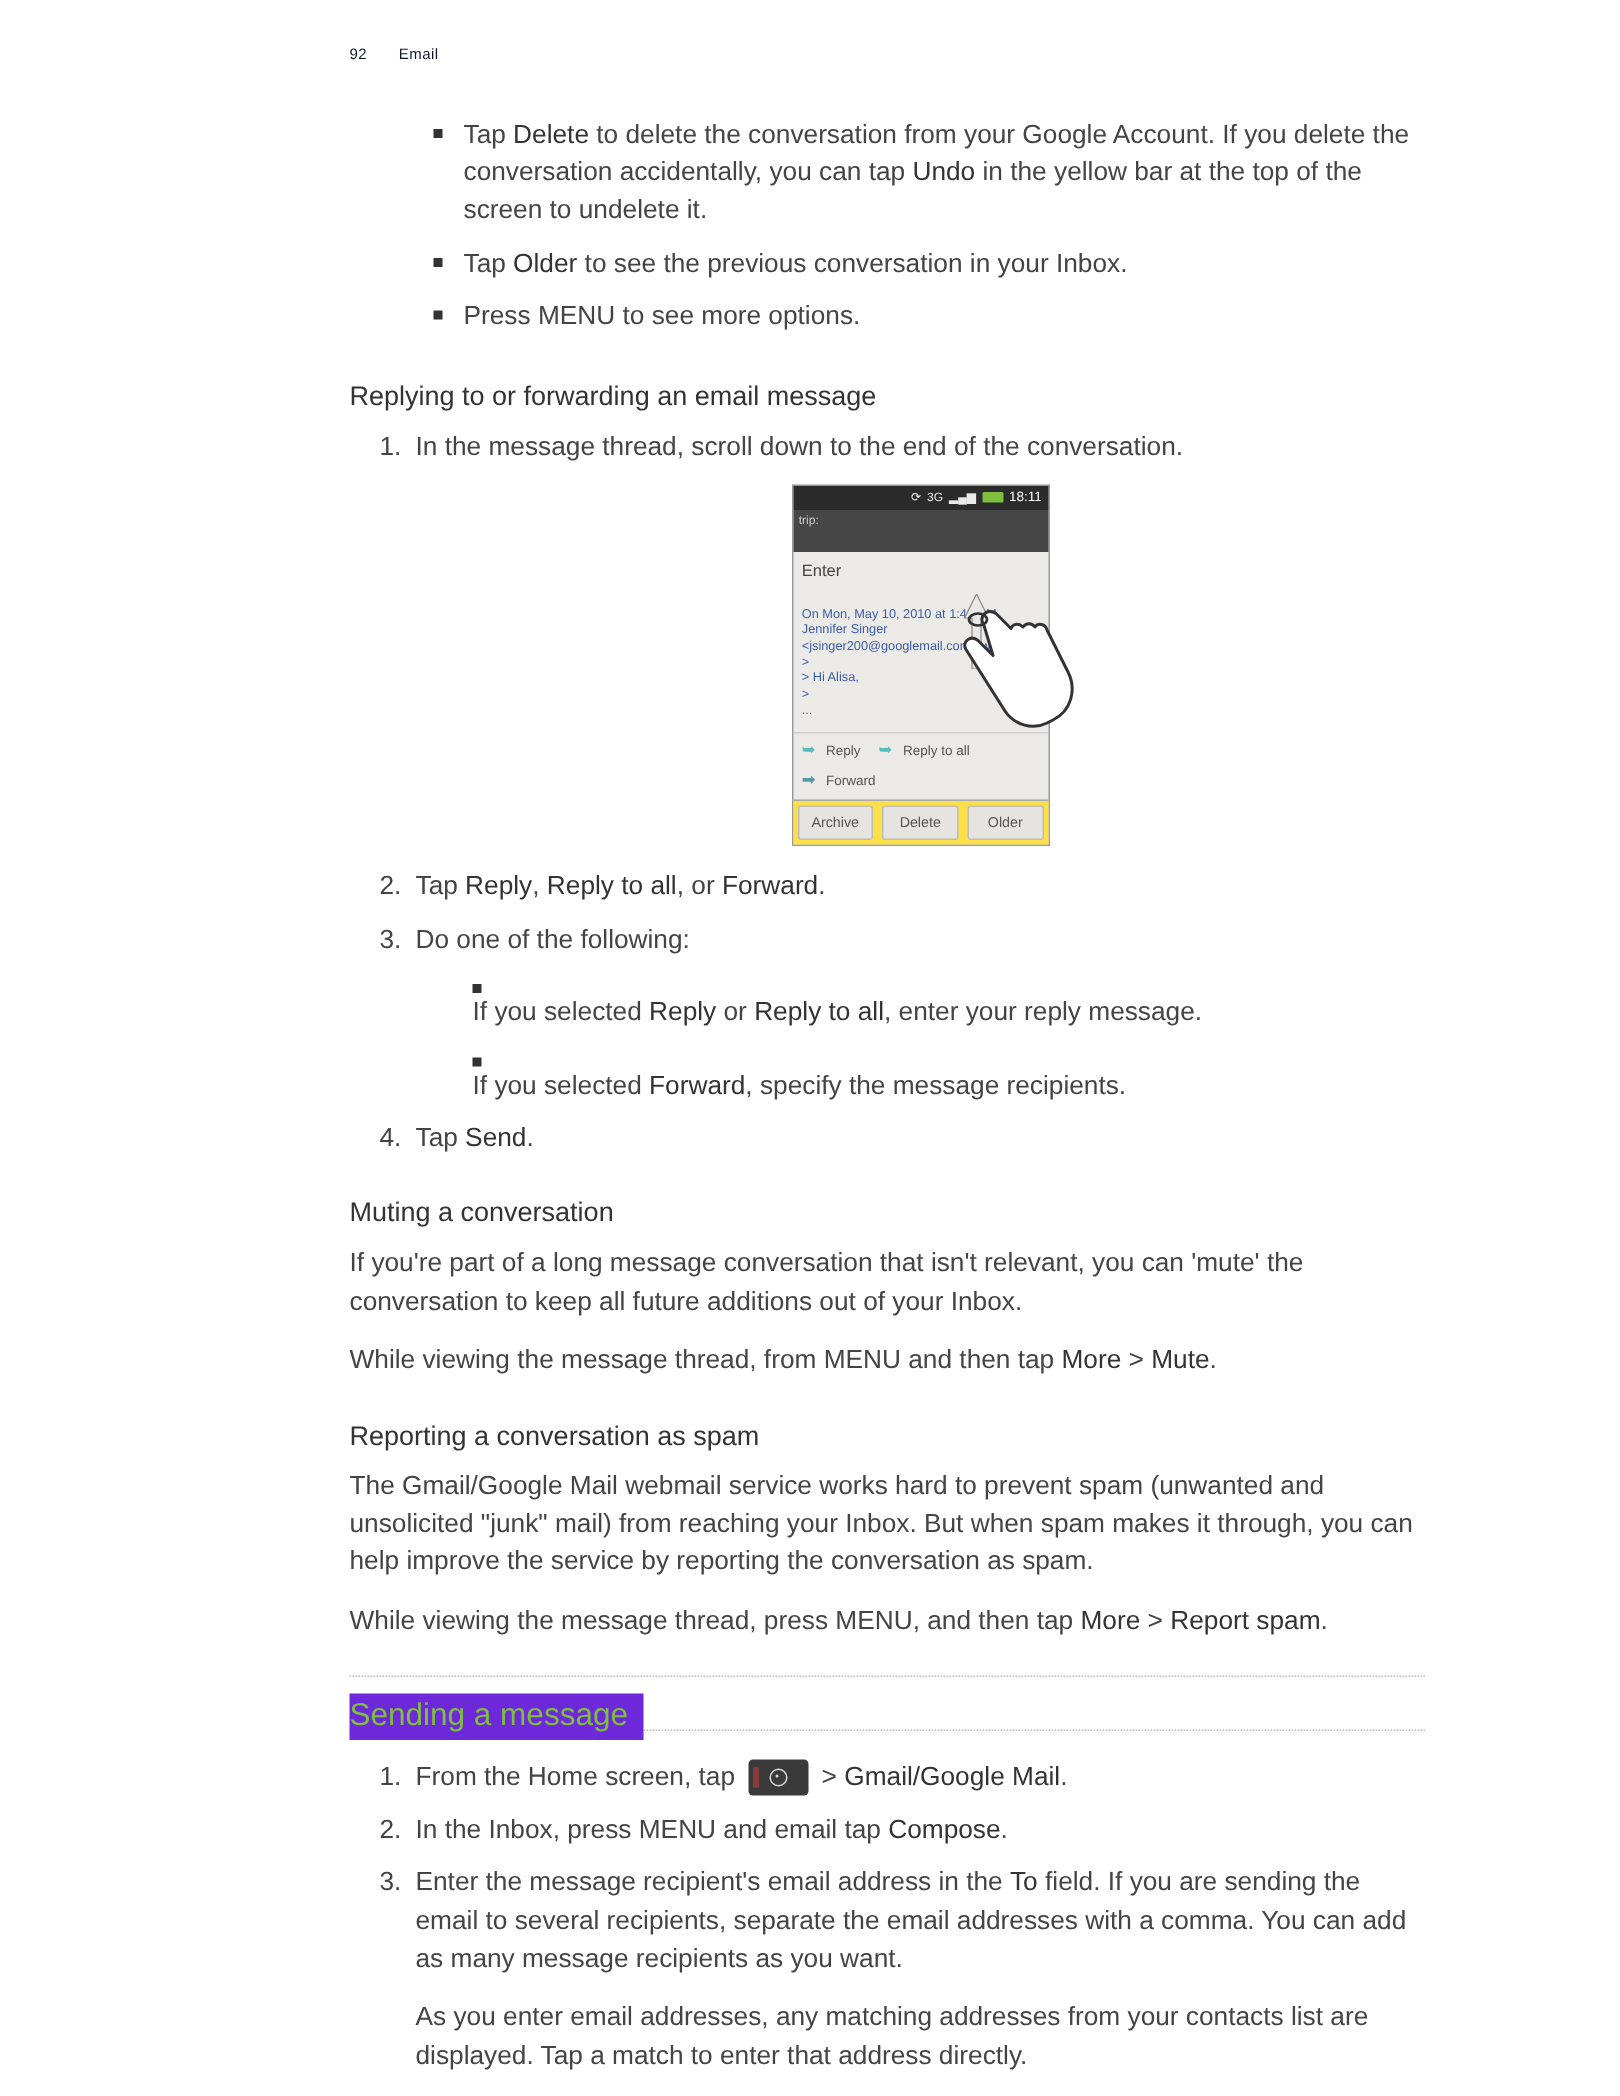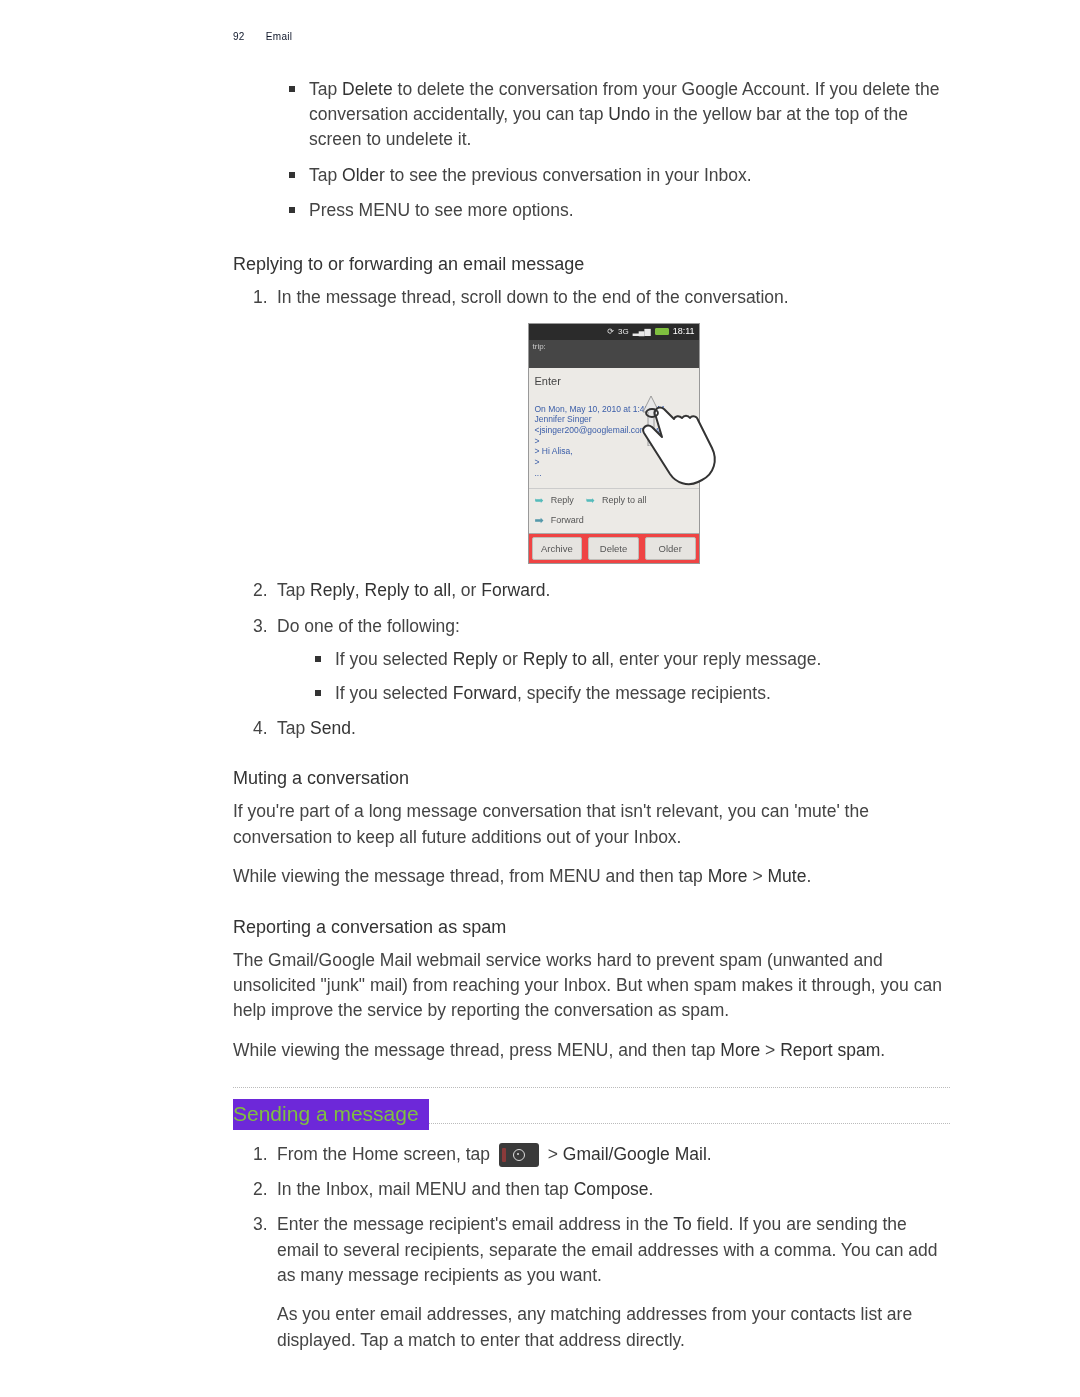--- a/index.html
+++ b/index.html
@@ -61,21 +61,21 @@
     content: counter(step) ".";
     position: absolute;
     left: 0;
     top: 0;
     color: #444;
   }
   .innerbullets {
     margin-top: 8px;
     margin-left: 38px;
   }
-  .innerbullets .bulrow { display: flex; margin-bottom: 8px; }
+  .innerbullets .bulrow { display: flex; margin-bottom: 8px; flex-direction: column; }
   p.body { margin-bottom: 14px; }
   .sectionrule {
     border-top: 1.5px dotted #bbb;
     border-bottom: 1.5px dotted #bbb;
     margin-top: 24px;
     margin-bottom: 14px;
     padding: 4px 0 0 0;
     position: relative;
   }
   .sectionrule h2 {
@@ -107,21 +107,21 @@
     width: 14px; height: 7px; border: 1px solid #7fbf3f; border-radius: 1px;
     position: relative; background: #7fbf3f;
   }
   .clip { background:#464646; color:#ccc; font-size:8px; padding:1px 4px; height:28px; overflow:hidden;}
   .msgarea { padding: 6px 6px 4px 6px; font-size: 9px; color: #555; min-height: 120px; position:relative;}
   .msgarea .from { color:#444; font-size:11px; margin-bottom:14px;}
   .msgarea .quoted { color:#3a5da8; font-size:8.5px; line-height:1.25;}
   .actionrow { display:flex; gap:6px; padding:4px 6px; font-size:9px; color:#555; align-items:center; border-top:1px solid #ccc;}
   .actionrow.second { border-top:none; padding-top:0;}
   .actarrow { color:#5bb; font-size:11px; margin-right:1px;}
-  .btnbar { display:flex; border-top:1px solid #aaa; background:#ef4444;align-items:flex-end;}
+  .btnbar { display:flex; border-top:1px solid #aaa; background:#fde047;align-items:flex-end;}
   .btnbar .btn {
     flex:1; text-align:center; font-size:9.5px; color:#555;
     padding:4px 0; margin:3px; background:#e6e4e0;
     border:1px solid #bfbdb8; border-radius:2px;
   }
   
   .hand {
     position:absolute; left:110px; top:80px; width:100px; height:100px;
     pointer-events:none;
   }
@@ -267,21 +267,21 @@
 
   <div class="sectionrule">
     <h2>Sending a message</h2>
   </div>
 
   <ol class="steps" style="margin-top:18px">
     <li>
       <span>From the Home screen, tap </span><span class="appicon"><span class="tab"></span></span><span> &gt; </span><strong class="kw">Gmail/Google Mail</strong><span>.</span>
     </li>
     <li>
-      <span>In the Inbox, mail MENU and then tap </span><strong class="kw">Compose</strong><span>.</span>
+      <span>In the Inbox, press MENU and email tap </span><strong class="kw">Compose</strong><span>.</span>
     </li>
     <li>
       <span>Enter the message recipient's email address in the </span><strong class="kw">To</strong><span> field. If you are sending the email to several recipients, separate the email addresses with a comma. You can add as many message recipients as you want.</span>
       <p style="margin-top:14px">As you enter email addresses, any matching addresses from your contacts list are displayed. Tap a match to enter that address directly.</p>
     </li>
   </ol>
 
 </div>
 
 </body></html>

